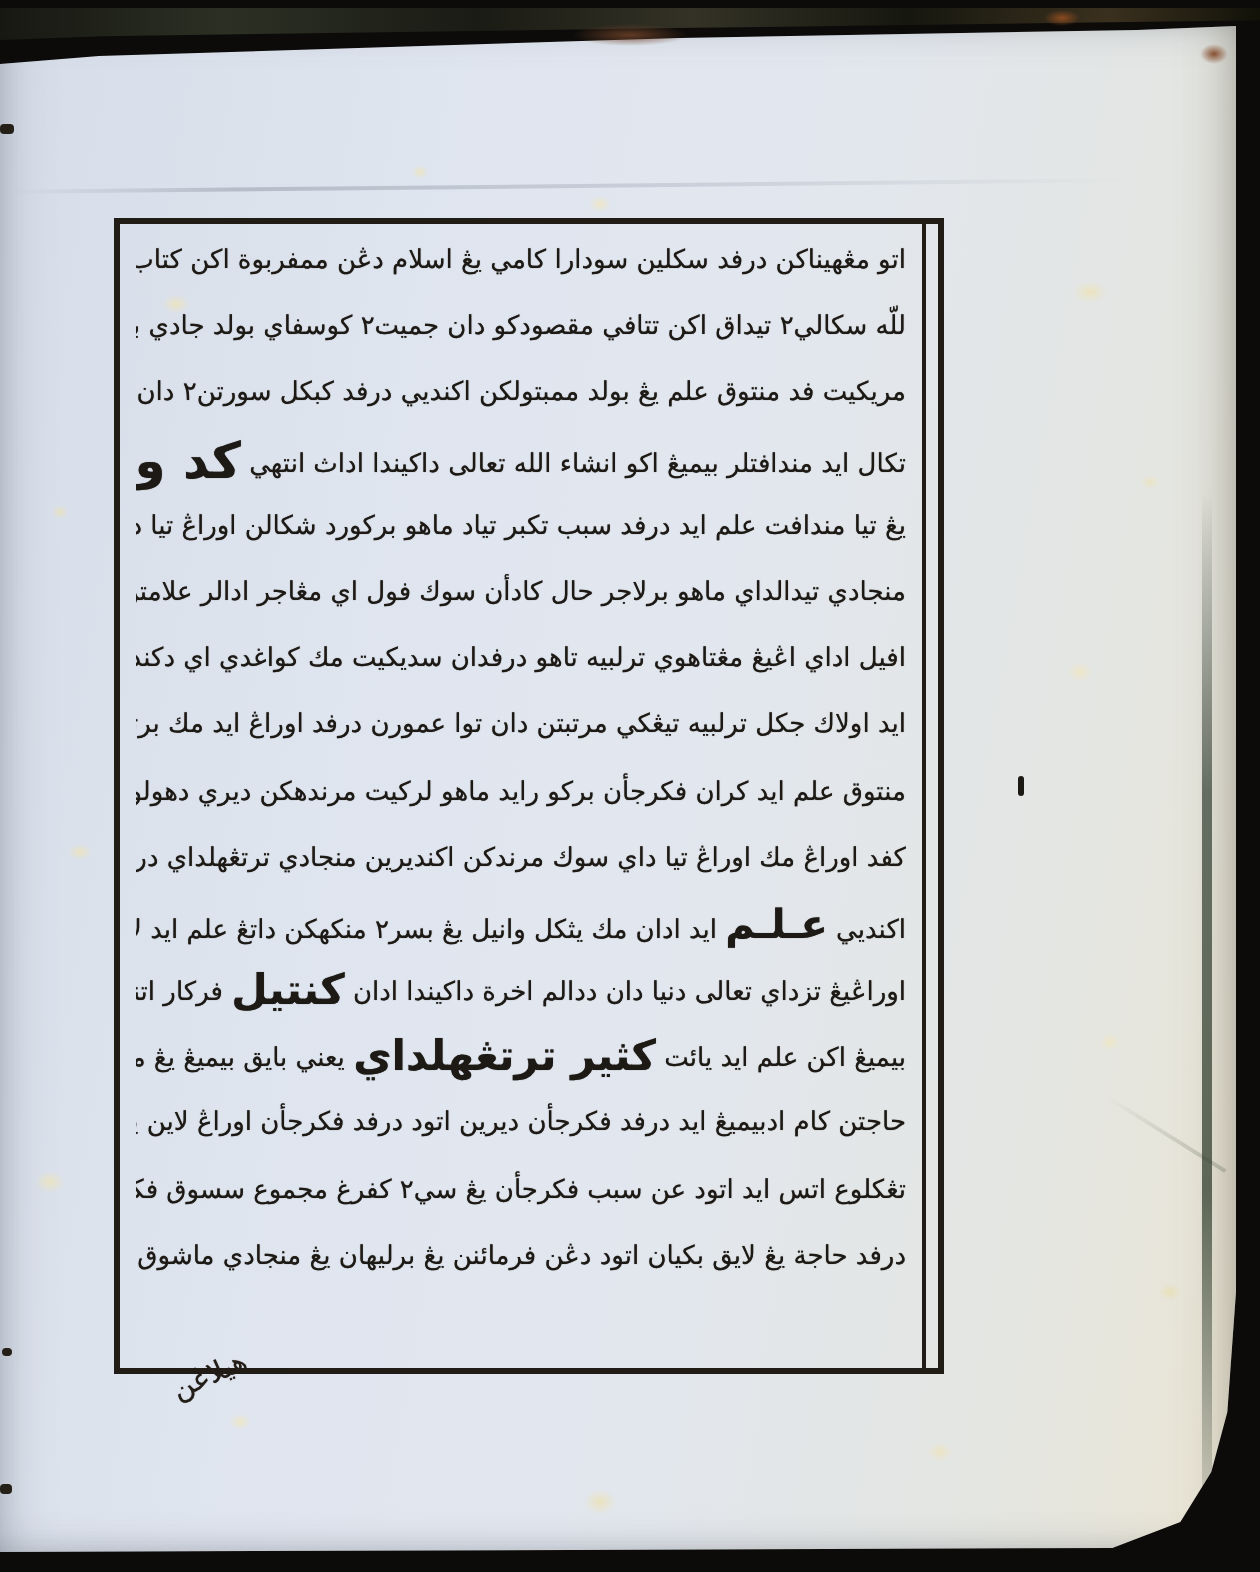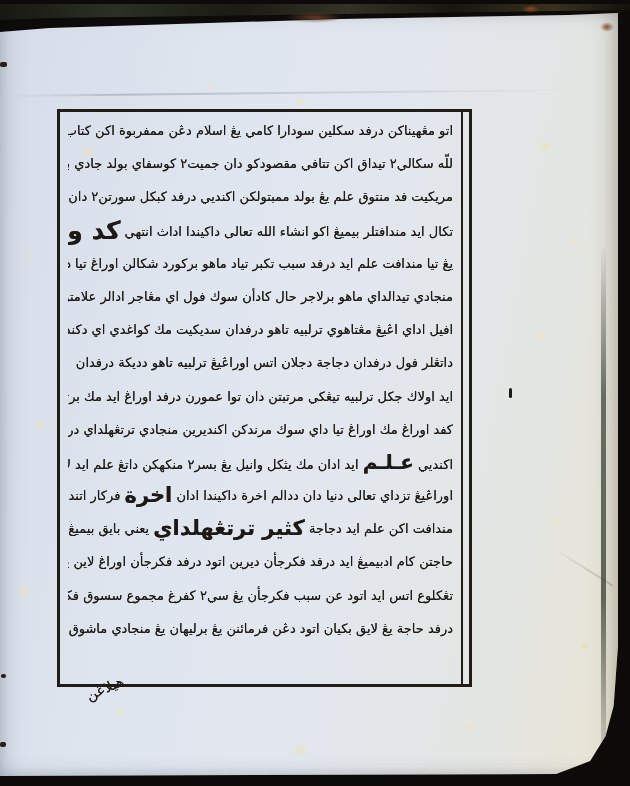--- a/index.html
+++ b/index.html
@@ -88,26 +88,26 @@
 
     <div class="frame">
       <div class="text-block">
           <div class="line"><span class="seg-n">اتو مڠهيناكن درفد سكلين سودارا كامي يڠ اسلام دڠن ممفربوة اكن كتاب اين حاش</span></div>
           <div class="line"><span class="seg-n">للّه سكالي٢ تيداق اكن تتافي مقصودكو دان جميت٢ كوسفاي بولد جادي برشغلوم٢</span></div>
           <div class="line"><span class="seg-n">مريكيت فد منتوق علم يڠ بولد ممبتولكن اكنديي درفد كبكل سورتن٢ دان فركتأن٢ مك</span></div>
           <div class="line"><span class="seg-n">تكال ايد مندافتلر بيميڠ اكو انشاء الله تعالى داكيندا اداث انتهي </span><span class="seg-lg">كد وافكار</span></div>
           <div class="line"><span class="seg-n">يڠ تيا مندافت علم ايد درفد سبب تكبر تياد ماهو بركورد شكالن اوراڠ تيا ديڠ تاهو</span></div>
           <div class="line"><span class="seg-n">منجادي تيدالداي ماهو برلاجر حال كادأن سوك فول اي مڠاجر ادالر علامتن ايد</span></div>
           <div class="line"><span class="seg-n">افيل اداي اڠيڠ مڠتاهوي ترلبيه تاهو درفدان سديكيت مك كواغدي اي دكند كايڠ</span></div>
-          <div class="line"><span class="seg-n">داتڠلر فول درفدان دجاجة دجلان اتس اوراڠيڠ ترلبيه تاهو دديكة درفدان</span></div>
           <div class="line"><span class="seg-n">ايد اولاك جكل ترلبيه تيڠكي مرتبتن دان توا عمورن درفد اوراڠ ايد مك برتلد كفدن</span></div>
+          <div class="line"><span class="seg-n">منتوق علم ايد كران فكرجأن بركو رايد ماهو لركيت مرندهكن ديري دهولو</span></div>
           <div class="line"><span class="seg-n">كفد اوراڠ مك اوراڠ تيا داي سوك مرندكن اكنديرين منجادي ترتڠهلداي درفد</span></div>
           <div class="line"><span class="seg-n">اكنديي </span><span class="seg-b">عـلـم</span><span class="seg-n"> ايد ادان مك يثكل وانيل يڠ بسر٢ منكهكن داتڠ علم ايد لاك انيلد</span></div>
-          <div class="line"><span class="seg-n">اوراڠيڠ تزداي تعالى دنيا دان ددالم اخرة داكيندا ادان </span><span class="seg-xl">اخرة</span><span class="seg-n"> فركار اتنديڠ تياد</span></div>
-          <div class="line"><span class="seg-n">مندافت اكن علم ايد دجاجة </span><span class="seg-xl">كثير ترتڠهلداي</span><span class="seg-n"> يعني بايق بيميڠ يڠ ملمفاوي درفد</span></div>
+          <div class="line"><span class="seg-n">اوراڠيڠ تزداي تعالى دنيا دان ددالم اخرة داكيندا ادان </span><span class="seg-xl">كنتيل</span><span class="seg-n"> فركار اتنديڠ تياد</span></div>
+          <div class="line"><span class="seg-n">بيميڠ اكن علم ايد يائت </span><span class="seg-xl">كثير ترتڠهلداي</span><span class="seg-n"> يعني بايق بيميڠ يڠ ملمفاوي درفد</span></div>
           <div class="line"><span class="seg-n">حاجتن كام ادبيميڠ ايد درفد فكرجأن ديرين اتود درفد فكرجأن اوراڠ لاين يڠ</span></div>
           <div class="line"><span class="seg-n">تڠكلوع اتس ايد اتود عن سبب فكرجأن يڠ سي٢ كفرغ مجموع سسوق فكرجأن يڠ لبيه</span></div>
           <div class="line"><span class="seg-n">درفد حاجة يڠ لايق بكيان اتود دڠن فرمائنن يڠ برليهان يڠ منجادي ماشوق دان لالي فد</span></div>
         </div>
     </div>
 
     <div class="catchword">هيلاڠن</div>
   </div>
 
   <div class="head-edge"></div>

